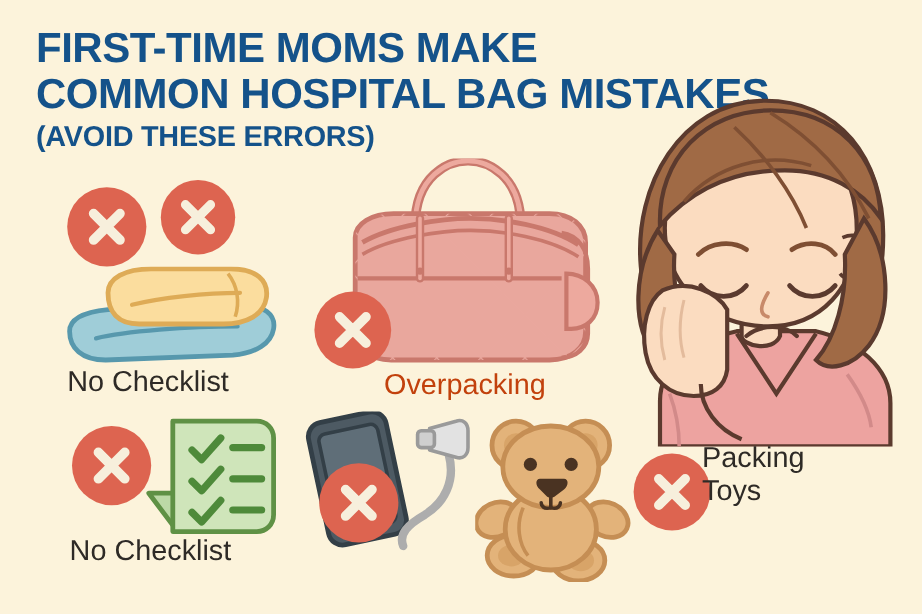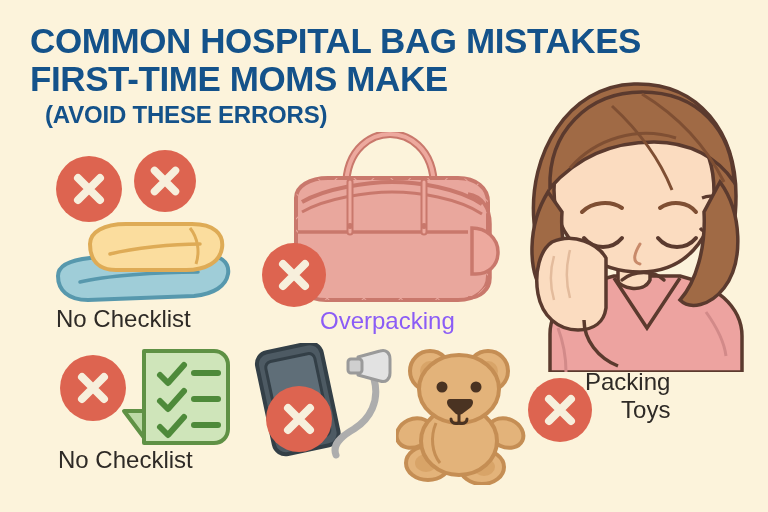--- a/index.html
+++ b/index.html
@@ -49,21 +49,20 @@
 
   
   .item-label {
     position: absolute;
     font-family: "Liberation Sans", sans-serif;
     font-size: 24px;
     font-weight: 500;
     color: #2e2a26;
     line-height: 28px;
     white-space: pre-line;
-    text-align: right;
   }
 
   
   .x-badge {
     position: absolute;
     border-radius: 50%;
     background: #dd6450;
     display: flex;
     align-items: center;
     justify-content: center;
@@ -73,23 +72,23 @@
   
   .illus { position: absolute; }
   .illus svg { display: block; }
 </style>
 </head>
 <body style="background: rgb(252, 243, 219);">
 
 <div id="infographic" style="background: rgb(252, 243, 219);">
 
   <div class="title-block">
+    <div class="title-line" style="color: rgb(20, 82, 138);">FIRST-TIME MOMS MAKE</div>
     <div class="title-line" style="color: rgb(20, 82, 138);">COMMON HOSPITAL BAG MISTAKES</div>
-    <div class="title-line" style="color: rgb(20, 82, 138);">FIRST-TIME MOMS MAKE</div>
-    <div class="subtitle-line" style="color: rgb(20, 82, 138); margin-left: 15px;">(AVOID THESE ERRORS)</div>
+    <div class="subtitle-line" style="color: rgb(20, 82, 138);">(AVOID THESE ERRORS)</div>
   </div>
 
   <div class="illus" style="left:492px; top:72px;">
     <svg width="276" height="300" viewBox="0 0 276 300">
 
       <path d="M58 300 L58 262 C58 232 86 212 122 204 L188 204 C222 212 250 234 250 264 L250 300 Z" fill="#eda3a0" stroke="#5b3a2e" stroke-width="3.5"></path>
 
       <path d="M122 206 L155 256 L188 206" fill="none" stroke="#5b3a2e" stroke-width="3.5"></path>
 
       <path d="M214 240 C224 254 232 268 234 284" fill="none" stroke="#d28a89" stroke-width="3"></path>
@@ -286,21 +285,21 @@
   </div>
 
   <div class="x-badge" style="left: 528px; top: 378px; width: 64px; height: 64px; background: rgb(221, 100, 80);">
     <svg width="40" height="40" viewBox="0 0 40 40">
       <path d="M9 9 L31 31 M31 9 L9 31" stroke="#f7efdc" stroke-width="8" stroke-linecap="round"></path>
     </svg>
   </div>
 
   <div class="item-label" style="left: 56px; top: 305px; color: rgb(46, 42, 38);">No Checklist</div>
 
-  <div class="item-label" style="left: 320px; top: 307px; color: #8b5cf6;">Overpacking</div>
+  <div class="item-label" style="left: 320px; top: 307px; color: #c2410c;">Overpacking</div>
 
   <div class="item-label" style="left: 585px; top: 368px; color: rgb(46, 42, 38);">Packing
 Toys</div>
 
   <div class="item-label" style="left: 58px; top: 446px; color: rgb(46, 42, 38);">No Checklist</div>
 
 
 </div>
 
 </body></html>

